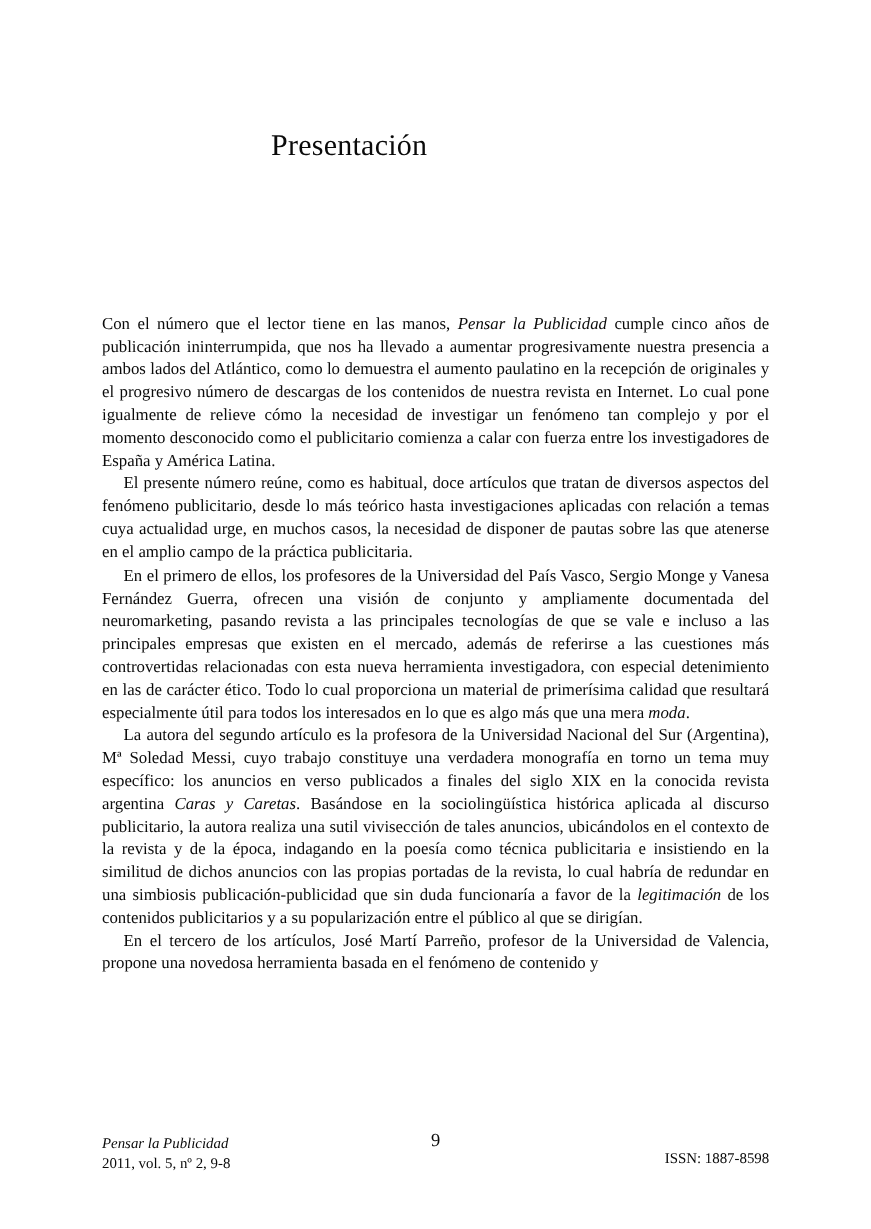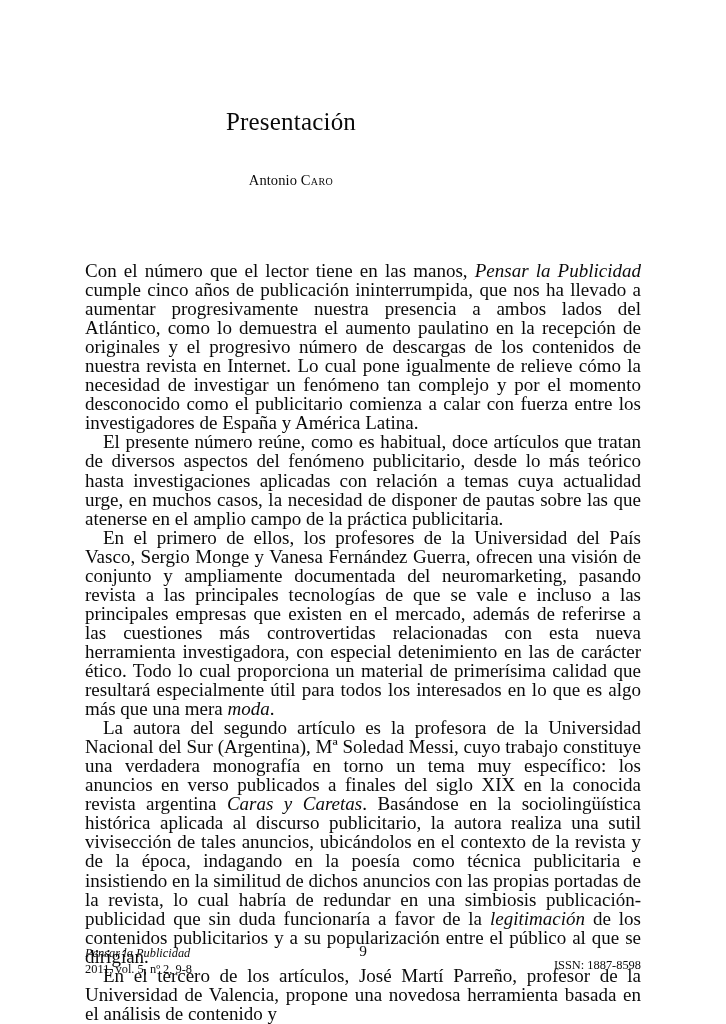--- a/index.html
+++ b/index.html
@@ -50,21 +50,21 @@
 
   
   .body-area {
     position: absolute;
     left: 85px;
     top: 261px;
     width: 556px;
   }
   .body-area p {
     margin: 0;
-    font-size: 19px;
+    font-size: 14px;
     line-height: 19.05px;
     text-align: justify;
     text-justify: inter-word;
     hyphens: manual;
     -webkit-hyphens: manual;
   }
   .body-area p + p {
     text-indent: 18px;
   }
   .body-area p i,
@@ -112,32 +112,28 @@
     white-space: nowrap;
   }
 </style>
 </head>
 <body>
 
 <div class="page">
 
   <div class="title-block">
     <h1 class="doc-title">Presentación</h1>
-    <p class="byline">
-      <span>Antonio</span>
-      <span class="surname">Caro</span>
-    </p>
   </div>
 
   <div class="body-area">
       <p><span>Con el número que el lector tiene en las manos, </span><i>Pensar la Publicidad</i><span> cumple cinco años de publicación ininterrumpida, que nos ha llevado a aumentar progresivamente nuestra presencia a ambos lados del Atlántico, como lo demuestra el aumento paulatino en la recepción de originales y el progresivo número de descargas de los contenidos de nuestra revista en Internet. Lo cual pone igualmente de relieve cómo la necesidad de investigar un fenómeno tan complejo y por el momento desconocido como el publicitario comienza a calar con fuerza entre los investigadores de España y América Latina.</span></p>
       <p><span>El presente número reúne, como es habitual, doce artículos que tratan de diversos aspectos del fenómeno publicitario, desde lo más teórico hasta investigaciones aplicadas con relación a temas cuya actualidad urge, en muchos casos, la necesidad de disponer de pautas sobre las que atenerse en el amplio campo de la práctica publicitaria.</span></p>
       <p><span>En el primero de ellos, los profesores de la Universidad del País Vasco, Sergio Monge y Vanesa Fernández Guerra, ofrecen una visión de conjunto y ampliamente documentada del neuromarketing, pasando revista a las principales tecnologías de que se vale e incluso a las principales empresas que existen en el mercado, además de referirse a las cuestiones más controvertidas relacionadas con esta nueva herramienta investigadora, con especial detenimiento en las de carácter ético. Todo lo cual proporciona un material de primerísima calidad que resultará especialmente útil para todos los interesados en lo que es algo más que una mera </span><i>moda</i><span>.</span></p>
       <p><span>La autora del segundo artículo es la profesora de la Universidad Nacional del Sur (Argentina), Mª Soledad Messi, cuyo trabajo constituye una verdadera monografía en torno un tema muy específico: los anuncios en verso publicados a finales del siglo XIX en la conocida revista argentina </span><i>Caras y Caretas</i><span>. Basándose en la sociolingüística histórica aplicada al discurso publicitario, la autora realiza una sutil vivisección de tales anuncios, ubicándolos en el contexto de la revista y de la época, indagando en la poesía como técnica publicitaria e insistiendo en la similitud de dichos anuncios con las propias portadas de la revista, lo cual habría de redundar en una simbiosis publicación-publicidad que sin duda funcionaría a favor de la </span><i>legitimación</i><span> de los contenidos publicitarios y a su popularización entre el público al que se dirigían.</span></p>
-      <p><span>En el tercero de los artículos, José Martí Parreño, profesor de la Universidad de Valencia, propone una novedosa herramienta basada en el análisis de contenido y</span></p>
+      <p><span>En el tercero de los artículos, José Martí Parreño, profesor de la Universidad de Valencia, propone una novedosa herramienta basada en el fenómeno de contenido y</span></p>
     </div>
 
   <div class="footer">
     <div class="footer-left">
       <span class="journal">Pensar la Publicidad</span>
       <span class="issue">2011, vol. 5, nº 2, 9-8</span>
     </div>
     <div class="footer-center">9</div>
     <div class="footer-right">ISSN: 1887-8598</div>
   </div>

